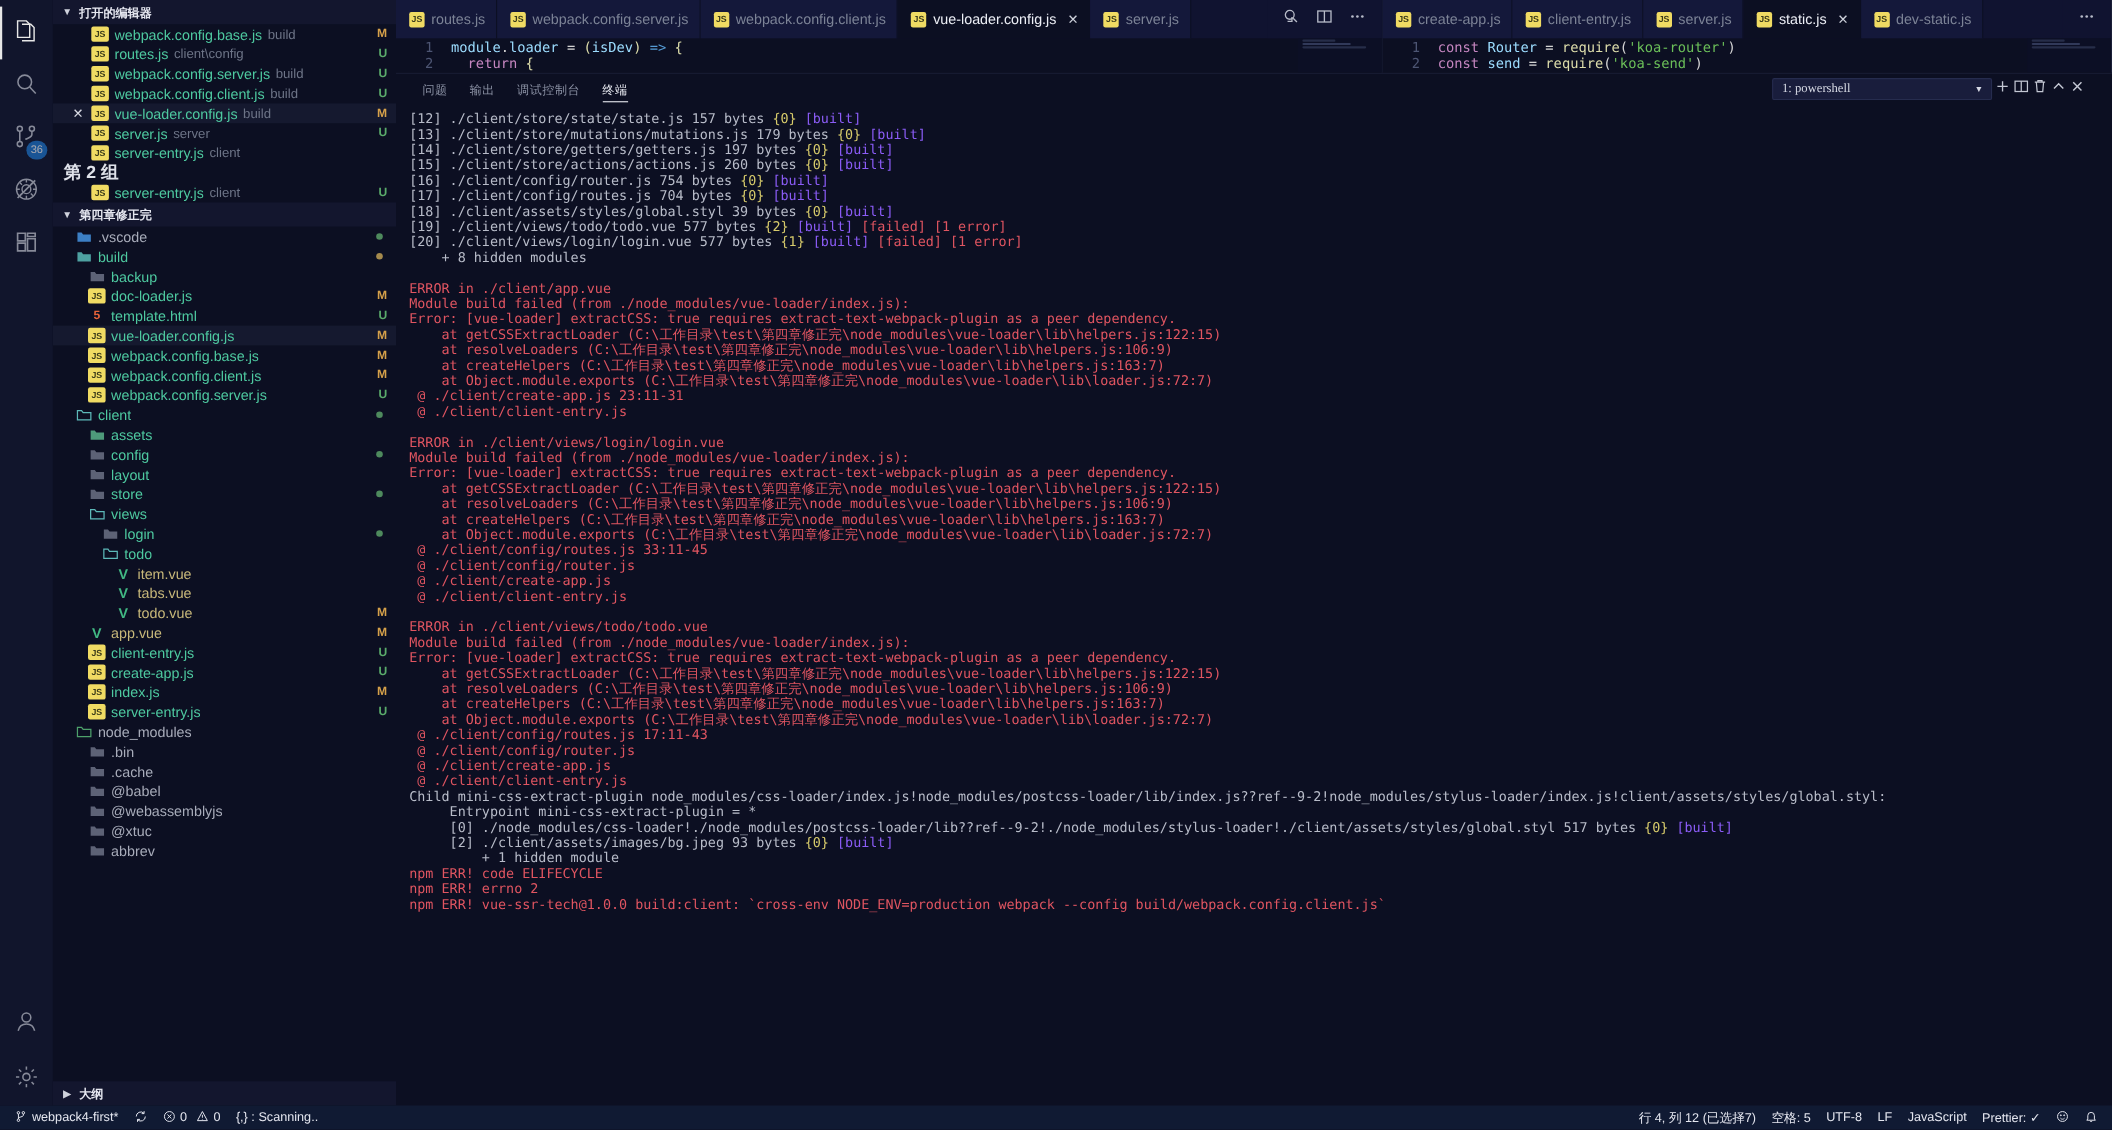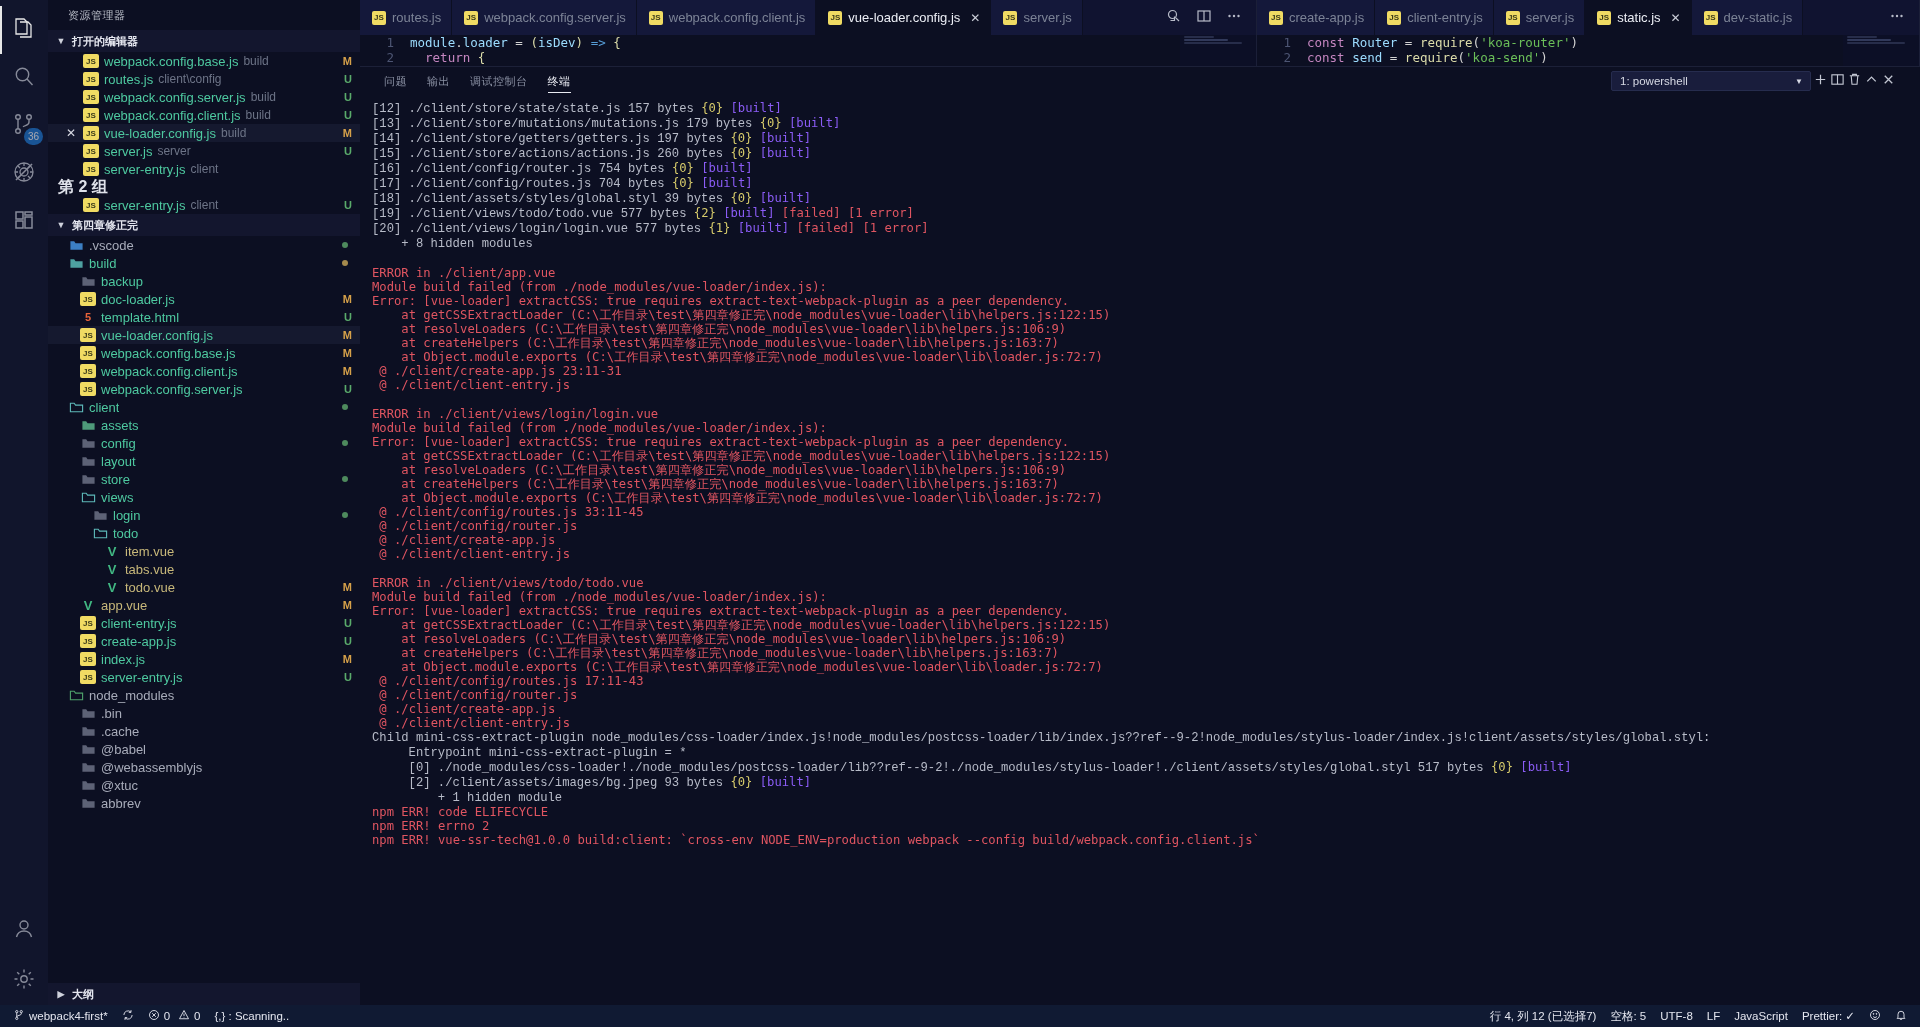--- a/index.html
+++ b/index.html
@@ -118,37 +118,37 @@
     background: #0d1027; opacity: .8;
   }
   .mm-line { height: 2px; margin: 1px 4px; border-radius: 1px; }
 
   
   .panel { flex: 1; min-height: 0; display: flex; flex-direction: column; background: #0c0f22; border-top: 1px solid #1c2038; }
   .panel-head { height: 28px; display: flex; align-items: center; padding: 0 24px 0 14px; }
   .ptab { font-size: 11px; color: #8a90a3; padding: 0 10px; cursor: pointer; letter-spacing: .5px; position: relative; height: 28px; display: flex; align-items: center; }
   .ptab.active { color: #e9ebf2; }
   .ptab.active::after { content: ""; position: absolute; left: 10px; right: 10px; bottom: 2px; height: 1px; background: #e9ebf2; }
-  .panel-actions { margin-left: auto; display: flex; align-items: center; gap: 2px; color: #c3c7d3; }
+  .panel-actions { margin-left: auto; display: flex; align-items: center; gap: 2px; color: #c3c7d3; font-family: Liberation Serif, serif; }
   .term-select {
     background: #191d3c; border: 1px solid #262c4e; color: #d6d9e4; font-size: 11.5px;
     height: 20px; padding: 0 22px 0 8px; display: flex; align-items: center; position: relative;
     min-width: 200px; border-radius: 2px; cursor: pointer;
   }
   .term-select .caret { position: absolute; right: 7px; font-size: 8px; }
   .panel-actions svg { width: 15px; height: 15px; }
   .terminal {
     flex: 1; min-height: 0; overflow: hidden; padding: 6px 0 0 12px;
     font-family: "DejaVu Sans Mono", monospace; font-size: 12.2px; line-height: 14px;
     color: #cfd2dc; white-space: pre;
   }
   .t-red { color: #e05561; }
   .t-green { color: #8b5cf6; }
   .t-yellow { color: #d7cb6b; }
-  .t-grey { color: #b8bcc9; font-family: Liberation Mono, monospace; }
+  .t-grey { color: #b8bcc9; }
 
   
   .statusbar {
     height: 22px; flex: 0 0 22px; background: #101a33; display: flex; align-items: center;
     font-size: 11.5px; color: #e4e6ef; padding: 0 6px;
   }
   .sb-item { display: flex; align-items: center; gap: 4px; padding: 0 7px; height: 22px; cursor: pointer; white-space: nowrap; }
   .sb-right { margin-left: auto; display: flex; align-items: center; }
   .statusbar svg { width: 12px; height: 12px; }
 </style>
@@ -215,21 +215,20 @@
         <span>
           <svg viewBox="0 0 24 24" fill="none" stroke="#cfd2dc" stroke-width="1.4">
             <circle cx="12" cy="12" r="3.2"></circle>
             <path d="M12 2.5v3M12 18.5v3M2.5 12h3M18.5 12h3M5.2 5.2l2.1 2.1M16.7 16.7l2.1 2.1M18.8 5.2l-2.1 2.1M7.3 16.7l-2.1 2.1"></path>
           </svg>
         </span>
       </div>
     </div>
 
     <div class="sidebar">
-      <div class="sidebar-title">资源管理器</div>
 
       <div class="section-header">
         <span class="twisty">▼</span>
         <span>打开的编辑器</span>
       </div>
       <div id="open-editors">
           <div class="row" style="padding-left:16px">
             <span class="close-x"></span>
             <span class="ico ico-js">JS</span>
             <span class="name fname-green">webpack.config.base.js</span>

